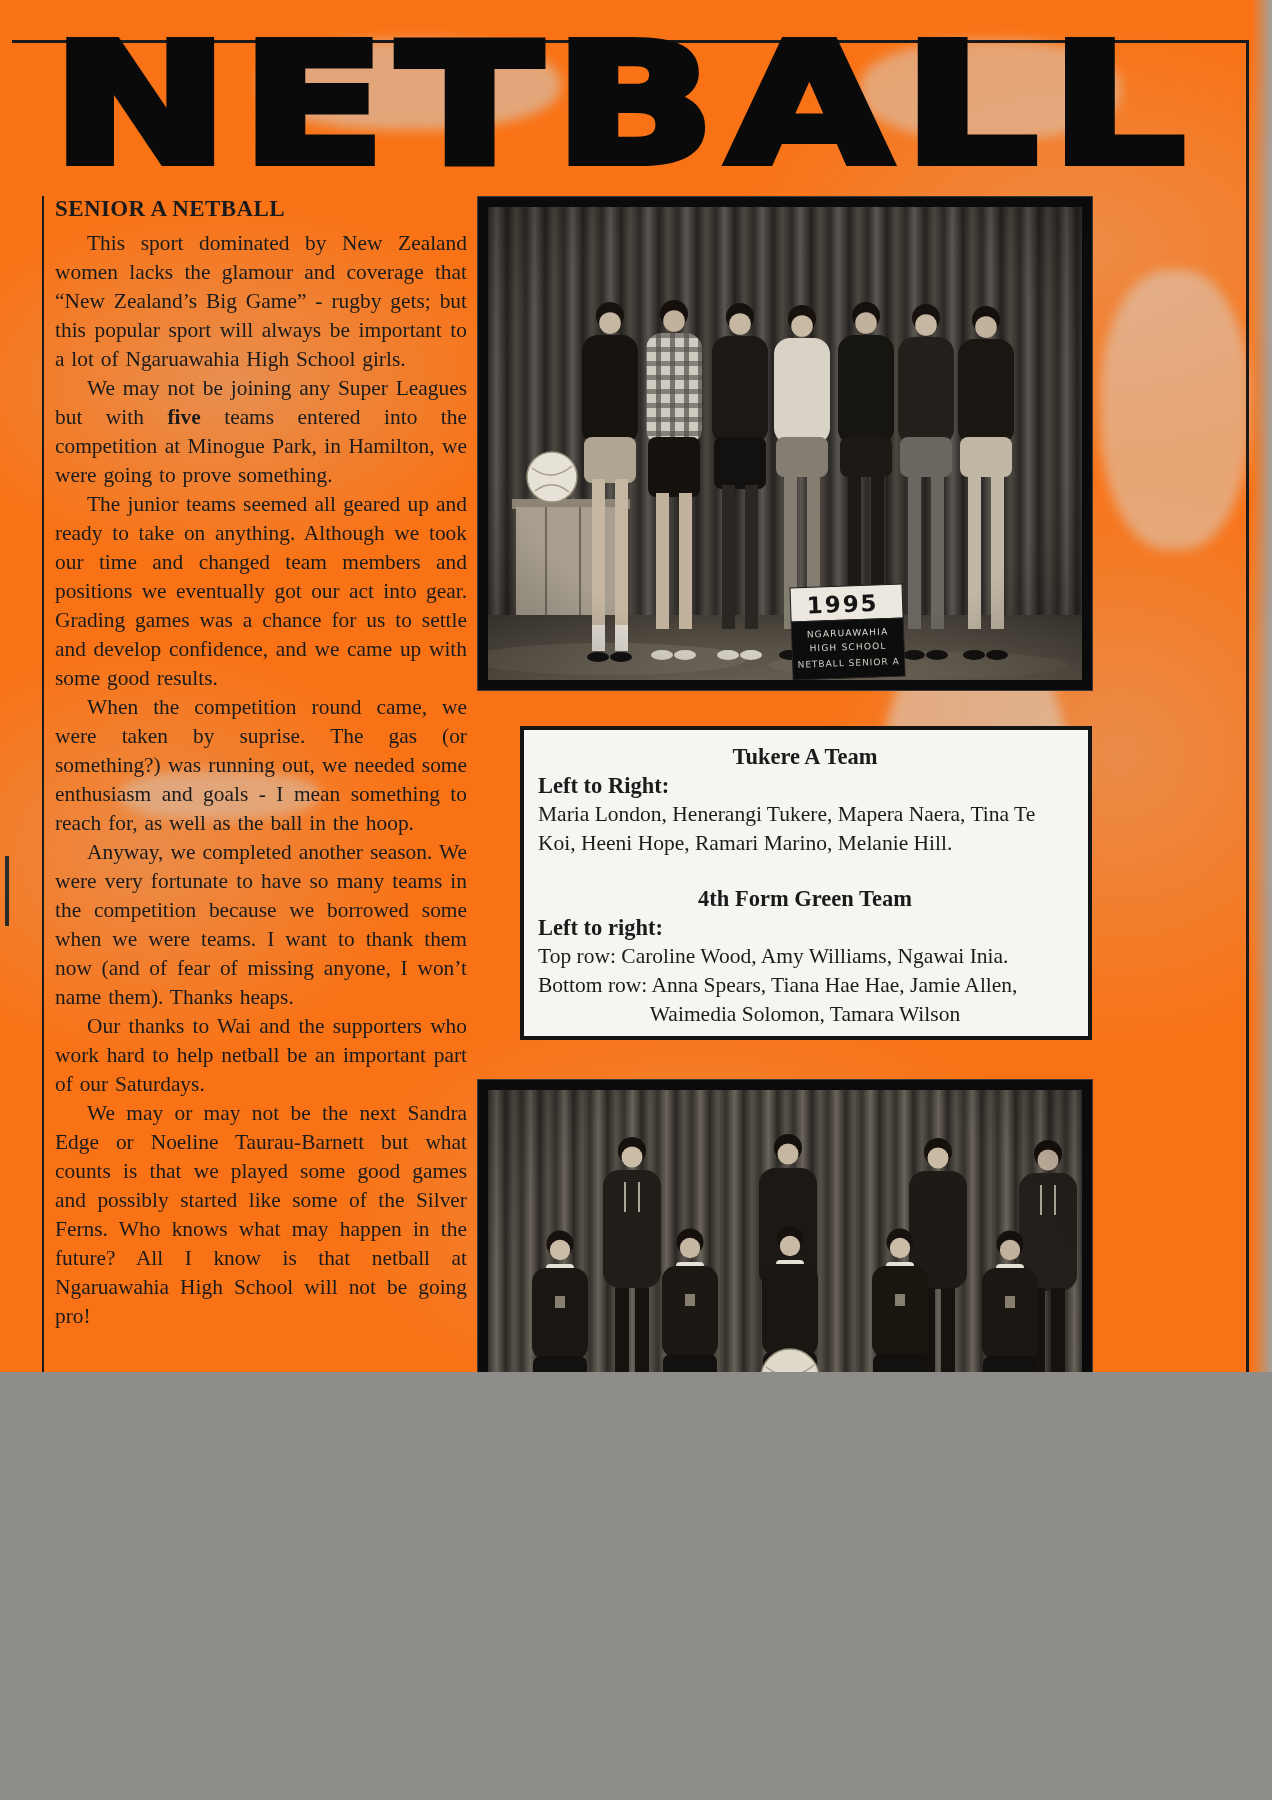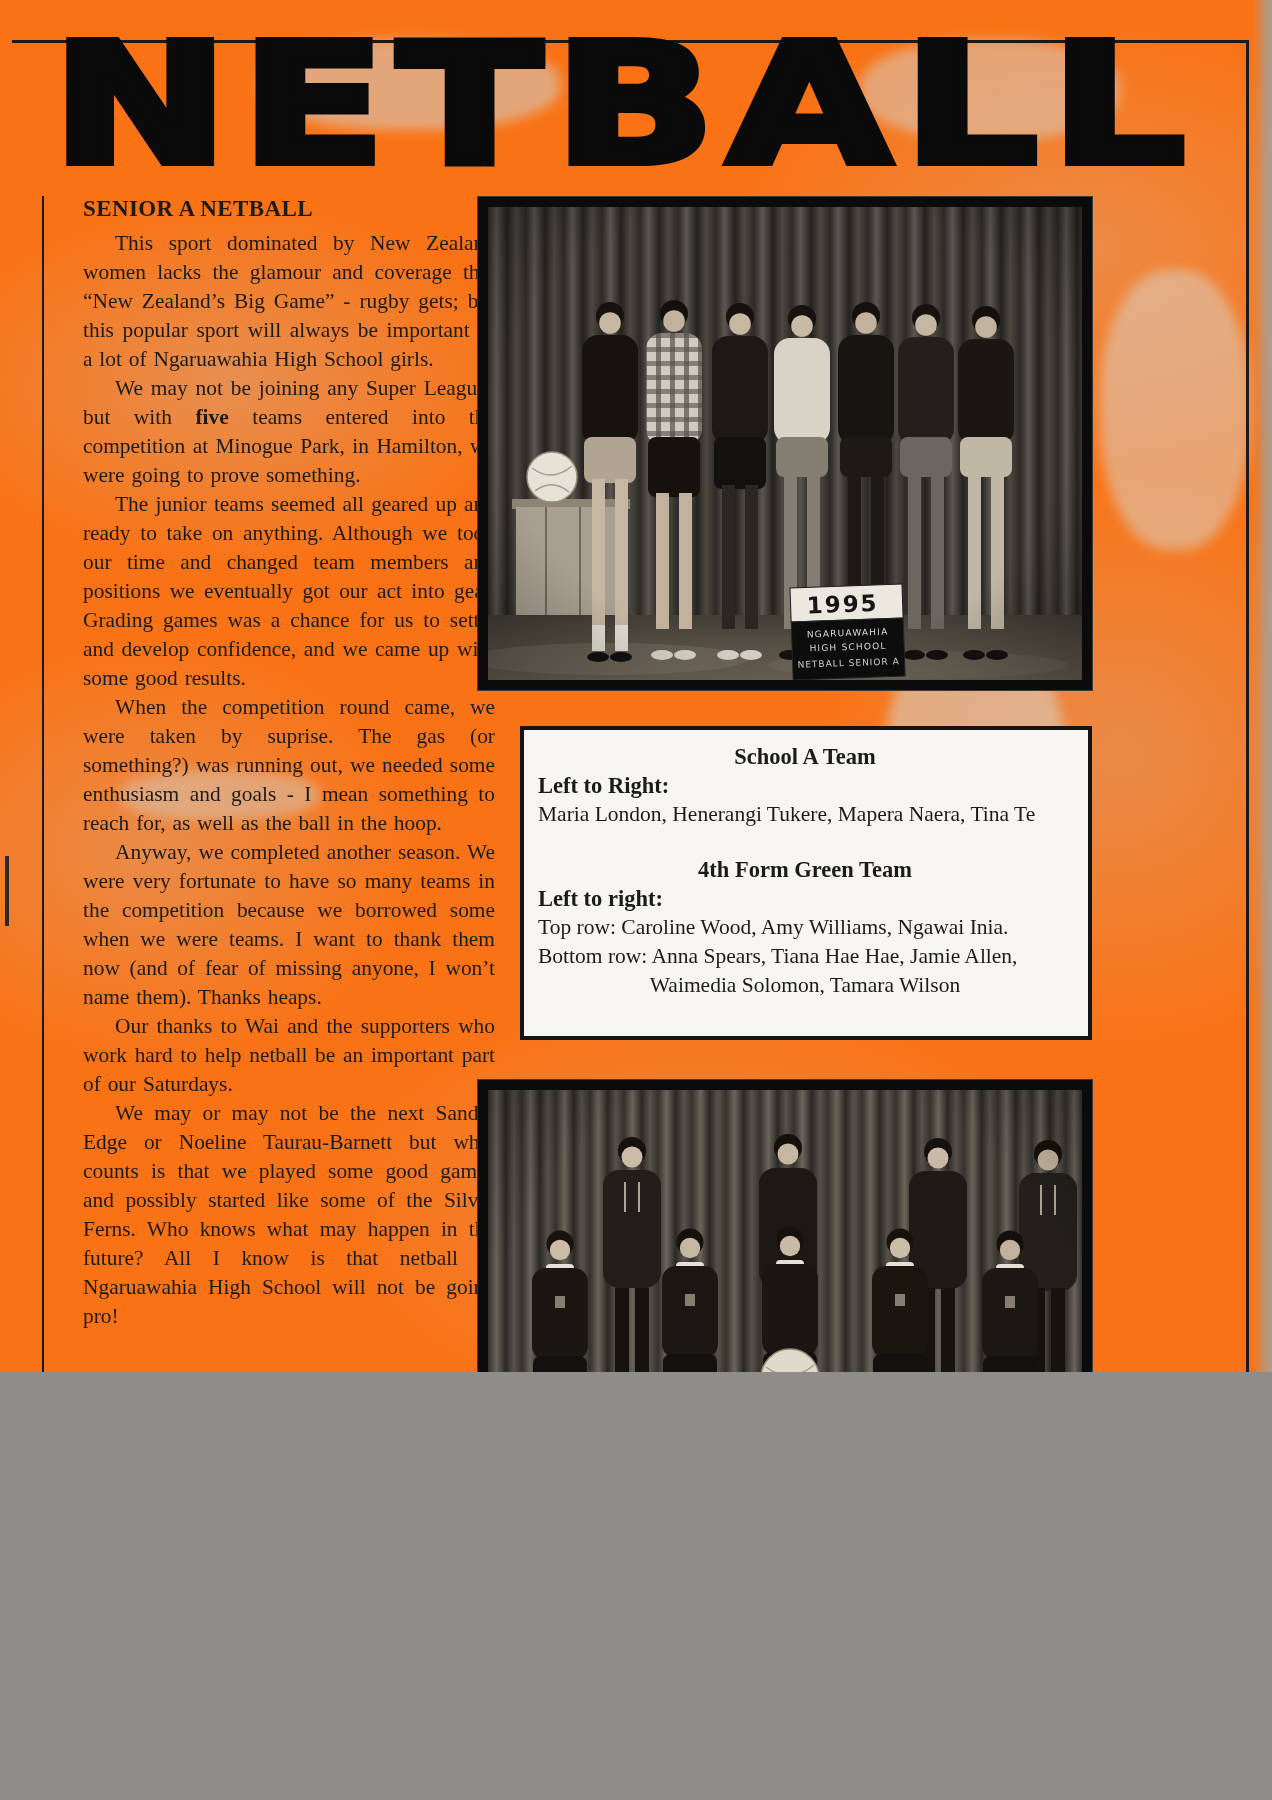--- a/index.html
+++ b/index.html
@@ -18,21 +18,21 @@
     background:linear-gradient(to right, rgba(120,118,114,0), #a3a19d);}
   .rule{position:absolute;background:#1a1a1a;}
 
   
   .masthead-title{position:absolute;left:52px;top:22px;width:1200px;height:160px;
     font-family:"DejaVu Sans", sans-serif;font-weight:bold;font-size:166px;line-height:1;
     letter-spacing:10px;color:#0a0a0a;-webkit-text-stroke:8px #0a0a0a;
     transform:scaleX(1.27);transform-origin:left top;white-space:nowrap;}
 
   
-  .article{position:absolute;left:55px;top:196px;width:412px;margin-left:28px;}
+  .article{position:absolute;left:55px;top:196px;width:412px;}
   .article-heading{font-weight:bold;font-size:23px;letter-spacing:.4px;margin:0 0 7px 0;}
   .article p{margin:0;font-size:21.4px;line-height:29px;text-align:justify;text-indent:32px;
     word-spacing:1.5px;}
   .signature{margin-top:38px;font-weight:bold;font-size:22px;}
 
   
   .photo-frame{position:absolute;border:10px solid #0b0b0b;background:#111;box-shadow:0 0 0 1px #3a3a38;}
   .photo-frame svg{display:block;}
 
   
@@ -220,23 +220,24 @@
         <text x="56" y="64" text-anchor="middle" font-family="DejaVu Sans, sans-serif" font-size="9" letter-spacing="1.2" fill="#ded9cf">HIGH SCHOOL</text>
         <text x="56" y="80" text-anchor="middle" font-family="DejaVu Sans, sans-serif" font-size="9" letter-spacing="1" fill="#ded9cf">NETBALL SENIOR A</text>
       </g>
       <rect x="0" y="0" width="594" height="473" fill="url(#vig)"></rect>
     </svg>
   </div>
 
   <div class="caption-box">
     <div id="caption-sections">
         <div class="cap-section">
-          <div class="cap-title">School A Team</div>
+          <div class="cap-title">Tukere A Team</div>
           <div class="cap-label">Left to Right:</div>
           <div class="cap-line">Maria London, Henerangi Tukere, Mapera Naera, Tina Te</div>
+          <div class="cap-line">Koi, Heeni Hope, Ramari Marino, Melanie Hill.</div>
         </div>
         <div class="cap-section">
           <div class="cap-title">4th Form Green Team</div>
           <div class="cap-label">Left to right:</div>
           <div class="cap-line">Top row: Caroline Wood, Amy Williams, Ngawai Inia.</div>
           <div class="cap-line">Bottom row: Anna Spears,  Tiana Hae Hae, Jamie Allen,</div>
           <div class="cap-line center">Waimedia Solomon, Tamara Wilson</div>
         </div>
       </div>
   </div>

